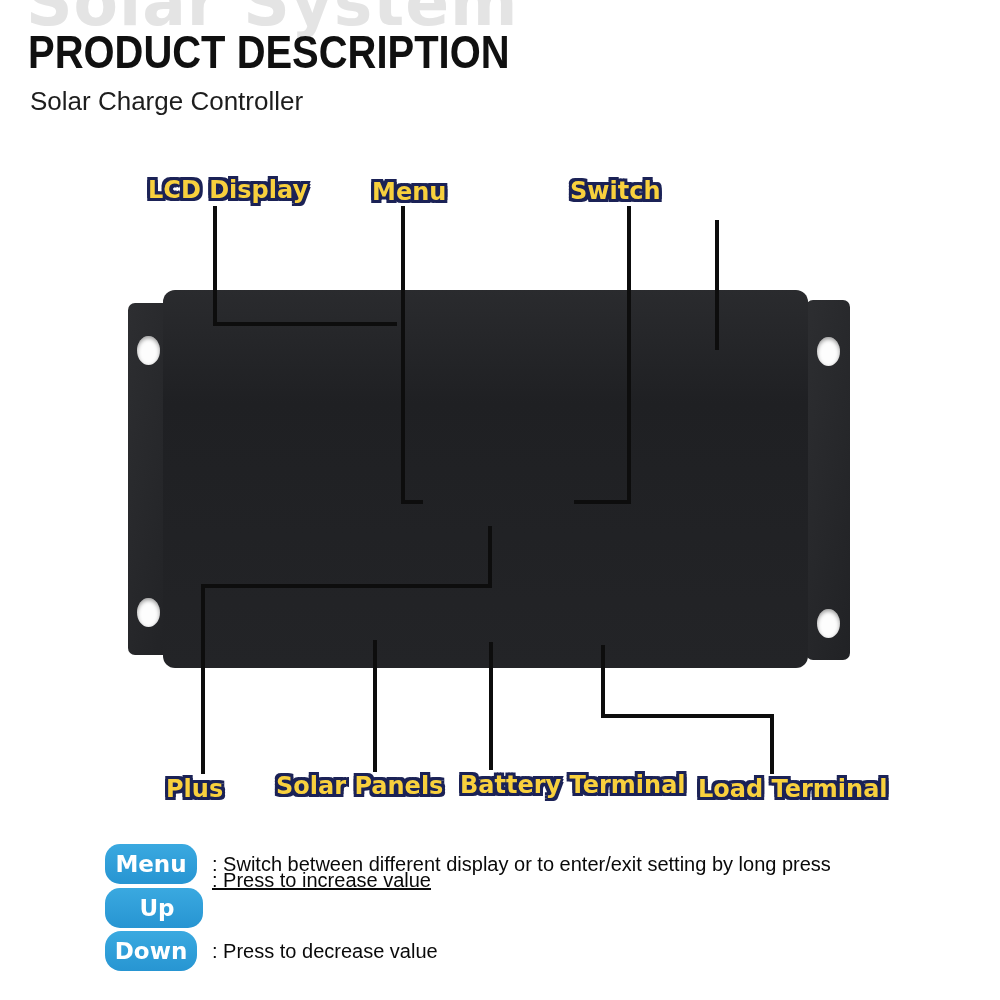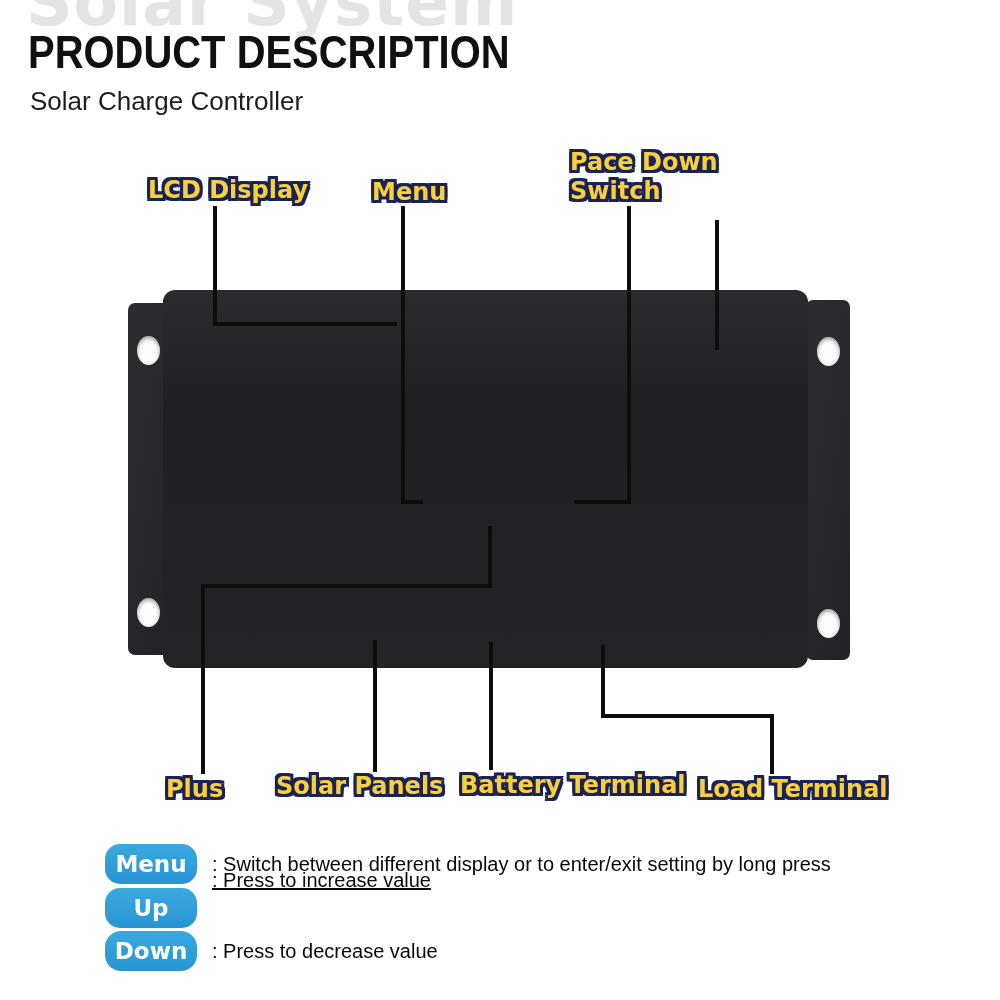--- a/index.html
+++ b/index.html
@@ -92,21 +92,21 @@
 <body>
 
 <div id="page">
 
   <div class="watermark">Solar System</div>
   <div class="main-title">PRODUCT DESCRIPTION</div>
   <div class="sub-title">Solar Charge Controller</div>
 
   <div class="lbl" style="left:148px;top:176px;">LCD Display</div>
   <div class="lbl" style="left:372px;top:178px;">Menu</div>
-  <div class="lbl" style="left:570px;top:148px;"><span>Pace Down</span><br><span>Switch</span></div>
+  <div class="lbl" style="left:570px;top:148px;"><br><span>Switch</span></div>
   <div class="lbl" style="left:166px;top:775px;">Plus</div>
   <div class="lbl" style="left:460px;top:771px;">Battery Terminal</div>
   <div class="lbl" style="left:276px;top:772px;">Solar Panels</div>
   <div class="lbl" style="left:698px;top:775px;">Load Terminal</div>
 
   <div class="line" style="left:213px;top:206px;width:4px;height:120px;"></div>
   <div class="line" style="left:213px;top:322px;width:184px;height:4px;"></div>
   <div class="line" style="left:401px;top:206px;width:4px;height:298px;"></div>
   <div class="line" style="left:401px;top:500px;width:22px;height:4px;"></div>
   <div class="line" style="left:627px;top:206px;width:4px;height:298px;"></div>
@@ -303,18 +303,18 @@
       </div>
     <div class="screw" style="left:480px;">
         <div class="screw-core"></div>
         <div class="cross a"></div>
         <div class="cross b"></div>
       </div>
   </div>
 
   <div class="pill" style="top:844px;">Menu</div>
   <div class="legend-text" style="top:844px;">: Switch between different display or to enter/exit setting by long press</div>
-  <div class="pill" style="top:888px;">Up</div>
+  <div class="pill" style="top:888px;padding-left:6px;">Up</div>
   <div class="legend-text" style="top:860px;text-decoration:underline;">: Press to increase value</div>
   <div class="pill" style="top:931px;border-radius:16px;">Down</div>
   <div class="legend-text" style="top:931px;">: Press to decrease value</div>
 
 </div>
 
 </body></html>

